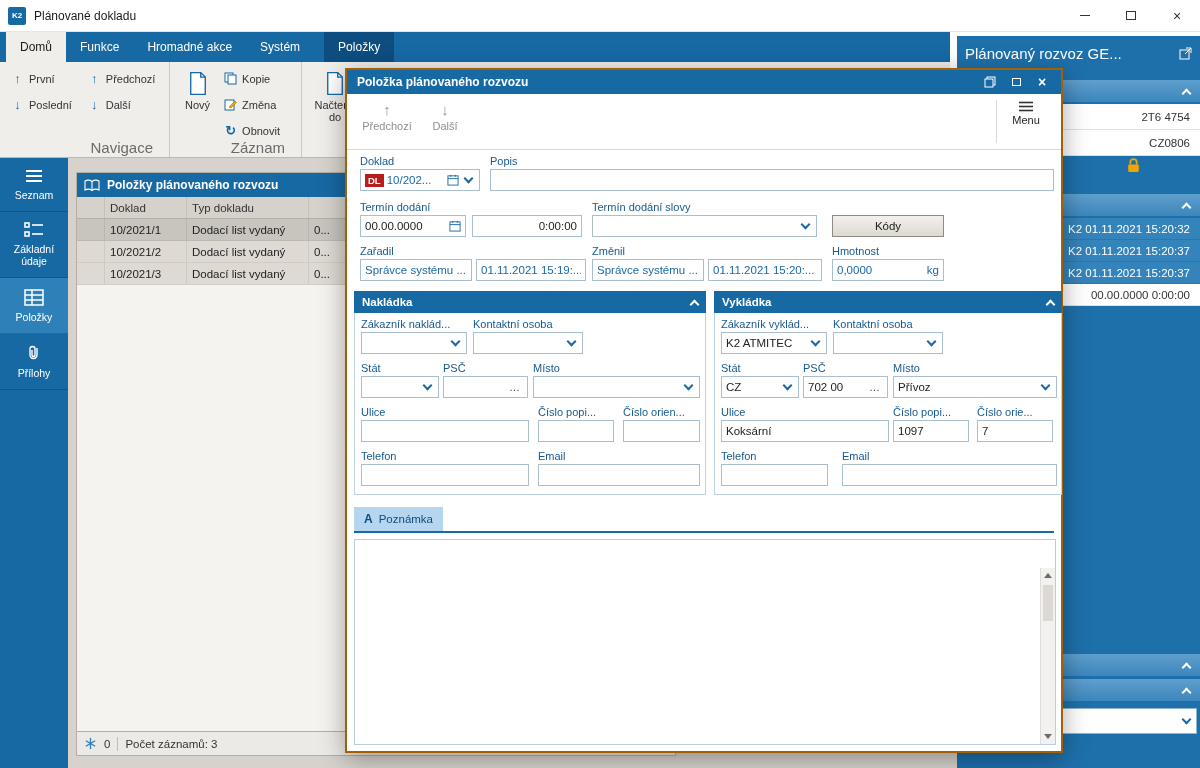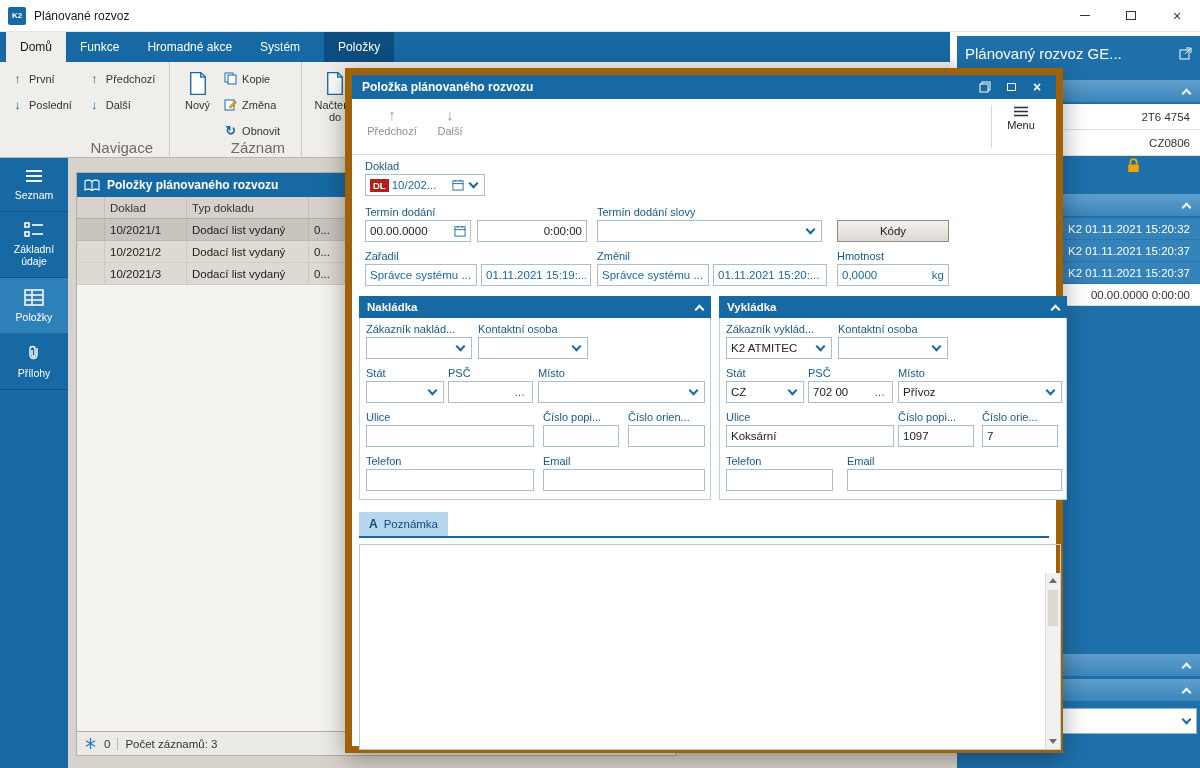--- a/index.html
+++ b/index.html
@@ -61,21 +61,21 @@
 .rp-row.sel{background:#3583bb;color:#fff;border-bottom:1px solid #2d76ad;}
 .rp-combo{position:absolute;left:3px;right:3px;height:26px;background:#fff;border:1px solid #8fb4cf;display:flex;align-items:center;justify-content:flex-end;padding-right:6px;}
 
 
 .chev{display:inline-block;width:7px;height:7px;border-right:2px solid #1a67a7;border-bottom:2px solid #1a67a7;transform:rotate(45deg);position:relative;top:-2px;}
 .chev.white{border-color:#fff;transform:rotate(-135deg);top:2px;}
 .chev.dark{border-color:#555;}
 .chev.tiny{width:5px;height:5px;border-width:1.5px;top:-1px;}
 
 
-.dialog{position:absolute;left:345px;top:68px;width:718px;height:685px;background:#fff;border:7px solid #a16207;z-index:10;box-shadow:0 6px 24px rgba(0,0,0,.35);}
+.dialog{position:absolute;left:345px;top:68px;width:718px;height:685px;background:#fff;border:2px solid #a16207;z-index:10;box-shadow:0 6px 24px rgba(0,0,0,.35);}
 .dtitle{position:absolute;left:0;top:0;right:0;height:24px;background:#1769a4;display:flex;align-items:center;padding:0 10px;color:#fff;font-weight:bold;font-size:12px;}
 .dticons{margin-left:auto;display:flex;gap:8px;align-items:center;}
 .dtic{width:18px;height:18px;display:flex;align-items:center;justify-content:center;color:#fff;font-size:14px;font-weight:bold;}
 .ic-sq{display:inline-block;width:9px;height:8px;border:1px solid #fff;}
 .dtoolbar{position:absolute;left:0;top:24px;right:0;height:56px;background:#fff;border-bottom:1px solid #ddd9d2;}
 .tbtn{position:absolute;top:7px;display:flex;flex-direction:column;align-items:center;gap:2px;font-size:11px;color:#8f8f8f;}
 .tbtn .arr{font-size:15px;}
 .tbtn.dark{color:#222;}
 .tsep{position:absolute;top:6px;bottom:6px;width:1px;background:#ddd9d2;}
 .dbody{position:absolute;left:0;top:80px;right:0;bottom:0;}
@@ -108,21 +108,21 @@
 .sthumb{position:absolute;left:2px;top:17px;width:10px;height:36px;background:#dcd9d4;}
 svg{display:block;}
 </style>
 </head>
 <body>
 
 <div class="window">
 
   <div class="titlebar">
     <span class="appicon">K2</span>
-    <span class="apptitle">Plánované rozvoz</span>
+    <span class="apptitle">Plánované dokladu</span>
     <span class="wincontrols">
       <span class="wc">
           <i class="ic-min"></i>
         </span>
       <span class="wc">
           <i class="ic-max"></i>
         </span>
       <span class="wc">×</span>
     </span>
   </div>
@@ -393,20 +393,26 @@
               <rect x="1" y="2" width="11" height="10" fill="none" stroke="#1a67a7"></rect>
               <line x1="1" y1="5" x2="12" y2="5" stroke="#1a67a7"></line>
               <line x1="4" y1="1" x2="4" y2="3" stroke="#1a67a7"></line>
               <line x1="9" y1="1" x2="9" y2="3" stroke="#1a67a7"></line>
             </svg>
           <span class="ddbtn">
               <i class="chev"></i>
             </span>
         </div>
       </div>
+      <div class="fld" style="left:143px;top:5px;width:564px">
+        <div class="flbl">Popis</div>
+        <div class="fbox">
+            <span class="fval"></span>
+          </div>
+      </div>
 
       <div class="fld" style="left:13px;top:51px;width:106px">
         <div class="flbl">Termín dodání</div>
         <div class="fbox">
           <span class="fval">00.00.0000</span>
           <svg width="12" height="12" viewBox="0 0 13 13">
               <rect x="1" y="2" width="11" height="10" fill="none" stroke="#1a67a7"></rect>
               <line x1="1" y1="5" x2="12" y2="5" stroke="#1a67a7"></line>
               <line x1="4" y1="1" x2="4" y2="3" stroke="#1a67a7"></line>
               <line x1="9" y1="1" x2="9" y2="3" stroke="#1a67a7"></line>

